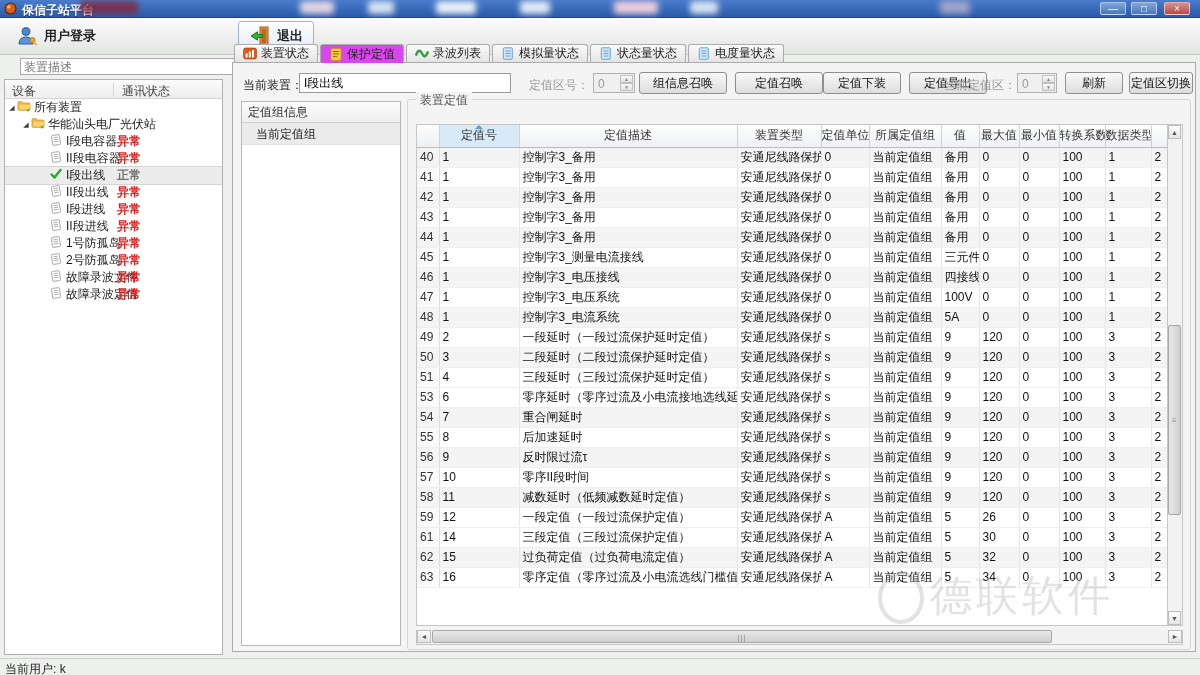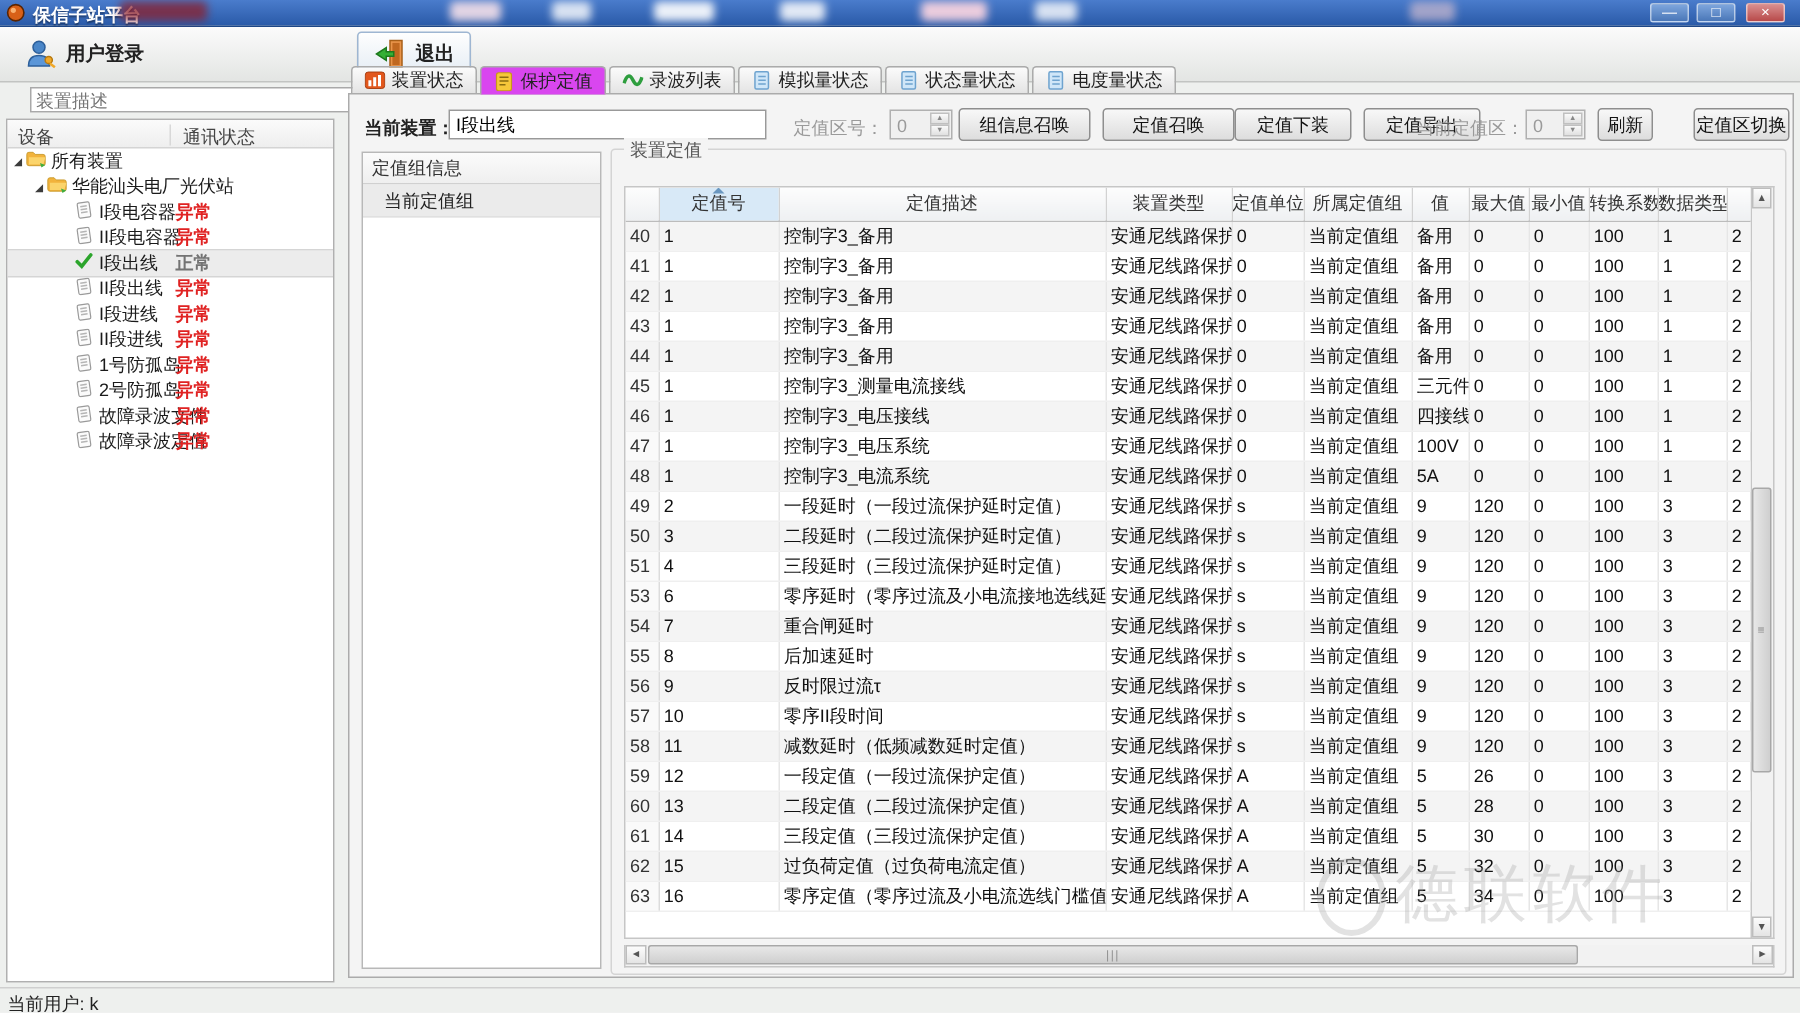--- a/index.html
+++ b/index.html
@@ -45,21 +45,21 @@
   
   .main { position:absolute; left:232px; top:44px; width:964px; height:608px; }
   .tabbar { position:absolute; left:2px; top:0; height:18px; display:flex; }
   .tab { height:18px; padding:0 8px; display:flex; align-items:center; gap:4px; border:1px solid #ababab; border-bottom:none;
     background:linear-gradient(#fbfbfb,#e4e4e4); margin-right:2px; border-radius:3px 3px 0 0; cursor:pointer; color:#222; white-space:nowrap; }
   .tab.active { background:#d946ef; height:19px; z-index:5; position:relative; }
   .tab .ti { width:14px; height:13px; display:inline-block; }
   .tab .ti svg { width:100%; height:100%; }
   .panel { position:absolute; left:0; top:18px; width:964px; height:590px; background:#f4f4f4; border:1px solid #ababab; }
 
-  .flabel { position:absolute; top:14px; color:#222; font-weight:bold; }
+  .flabel { position:absolute; top:14px; color:#222; font-weight:normal; }
   .flabel.dim { color:#9a9a9a; font-weight:normal; }
   .devinput { position:absolute; left:66px; top:10px; width:212px; height:20px; border:1px solid #999; background:#fff; padding:0 4px; font-size:12px; }
   .spin { position:absolute; top:10px; width:42px; height:20px; border:1px solid #b0b0b0; background:#f0f0f0; color:#9a9a9a; }
   .spin .val { position:absolute; left:4px; top:3px; }
   .spin .arrows { position:absolute; right:1px; top:1px; width:13px; height:16px; display:flex; flex-direction:column; }
   .spin .arrows div { flex:1; background:linear-gradient(#fafafa,#e0e0e0); border:1px solid #c0c0c0; font-size:5px; line-height:6px; text-align:center; color:#888; cursor:pointer; }
   .btn { position:absolute; top:9px; height:22px; border:1px solid #8e8e8e; border-radius:3px;
     background:linear-gradient(#f8f8f8,#dddddd); text-align:center; line-height:20px; cursor:pointer; color:#111; font-size:12px; }
 
   .grppanel { position:absolute; left:8px; top:38px; width:160px; height:545px; background:#fff; border:1px solid #b8b8b8; }
@@ -306,21 +306,21 @@
     <div class="btn" style="left:676px; width:78px;">定值导出</div>
 
     <span class="flabel dim" style="left:711px;">当前定值区：</span>
     <div class="spin" style="left:784px; width:40px;">
       <span class="val">0</span>
       <span class="arrows">
           <div>▲</div>
           <div>▼</div>
         </span>
     </div>
-    <div class="btn" style="left:832px; width:37px;">刷新</div>
+    <div class="btn" style="left:832px; width:58px;">刷新</div>
     <div class="btn" style="left:896px; width:64px;">定值区切换</div>
 
     <div class="grppanel">
       <div class="hd">定值组信息</div>
       <div class="item">当前定值组</div>
     </div>
 
     <div class="groupbox">
       <span class="legend">装置定值</span>
       <div class="tblwrap">
@@ -615,34 +615,20 @@
                 <td class="">安通尼线路保护</td>
                 <td class="">A</td>
                 <td class="">当前定值组</td>
                 <td class="">5</td>
                 <td class="">26</td>
                 <td class="">0</td>
                 <td class="">100</td>
                 <td class="">3</td>
                 <td class="">2</td>
               </tr>
-              <tr class="odd">
-                <td class="rn">60</td>
-                <td class="">13</td>
-                <td class="">二段定值（二段过流保护定值）</td>
-                <td class="">安通尼线路保护</td>
-                <td class="">A</td>
-                <td class="">当前定值组</td>
-                <td class="">5</td>
-                <td class="">28</td>
-                <td class="">0</td>
-                <td class="">100</td>
-                <td class="">3</td>
-                <td class="">2</td>
-              </tr>
               <tr class="">
                 <td class="rn">61</td>
                 <td class="">14</td>
                 <td class="">三段定值（三段过流保护定值）</td>
                 <td class="">安通尼线路保护</td>
                 <td class="">A</td>
                 <td class="">当前定值组</td>
                 <td class="">5</td>
                 <td class="">30</td>
                 <td class="">0</td>

